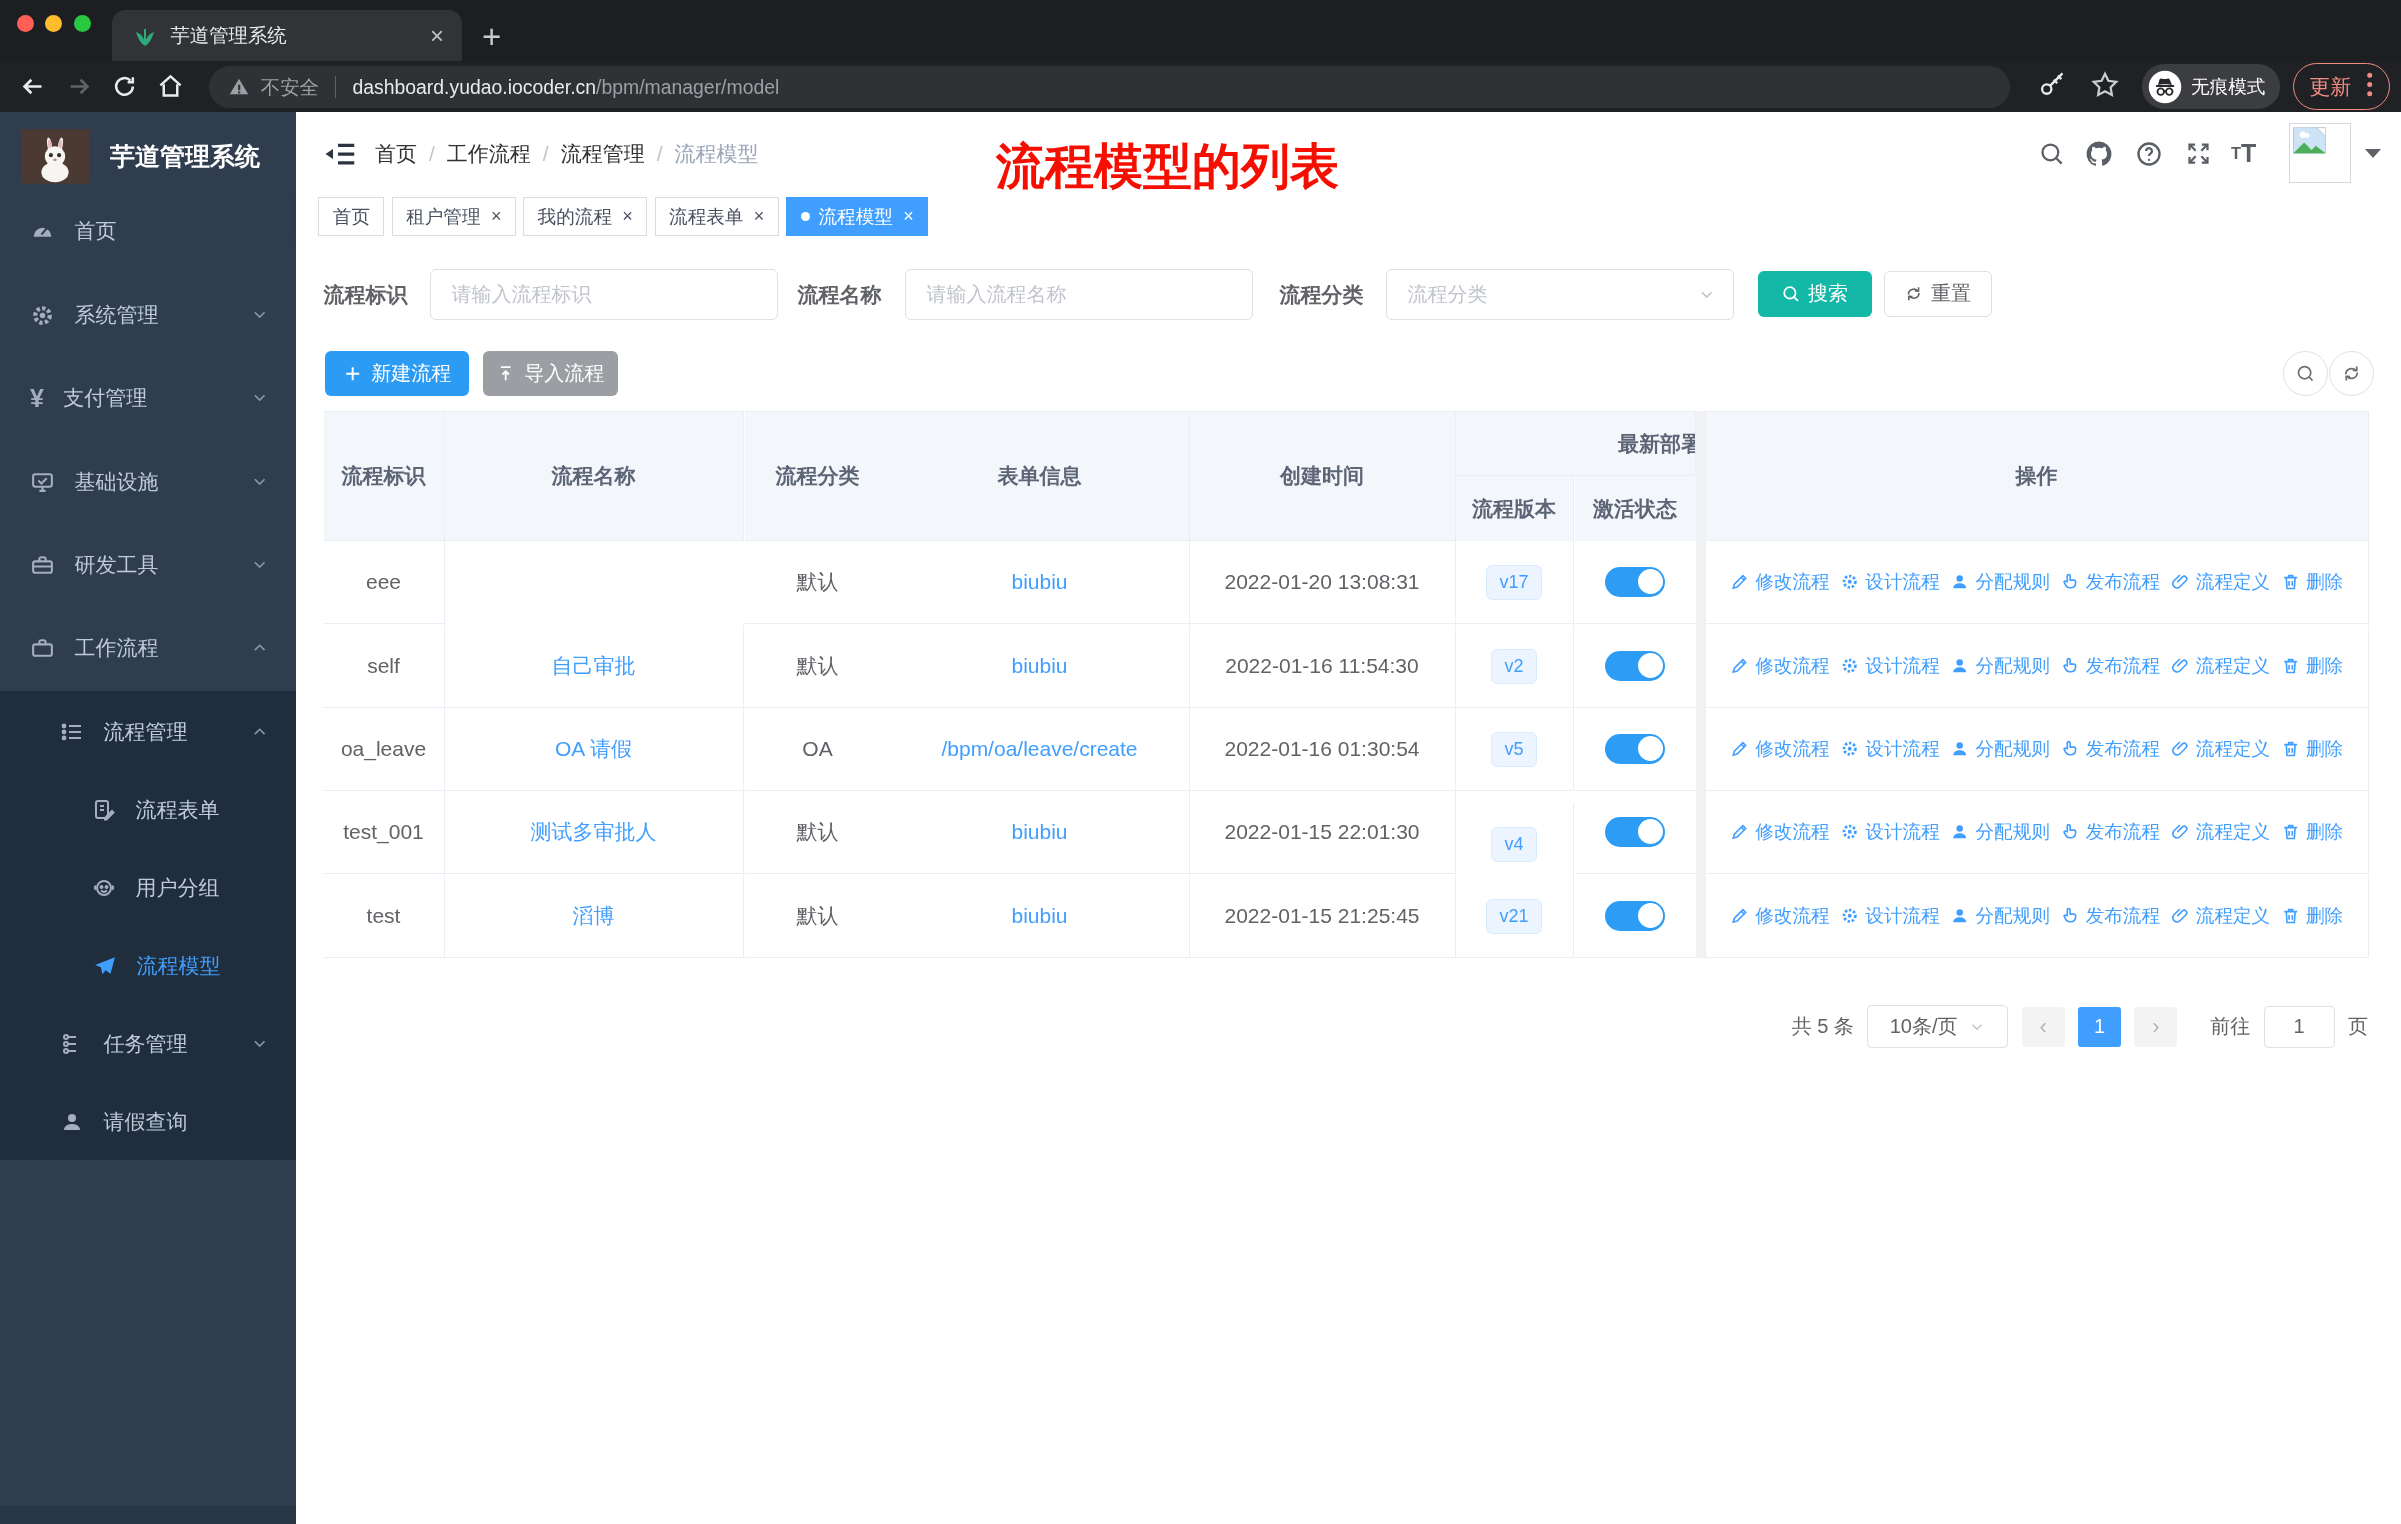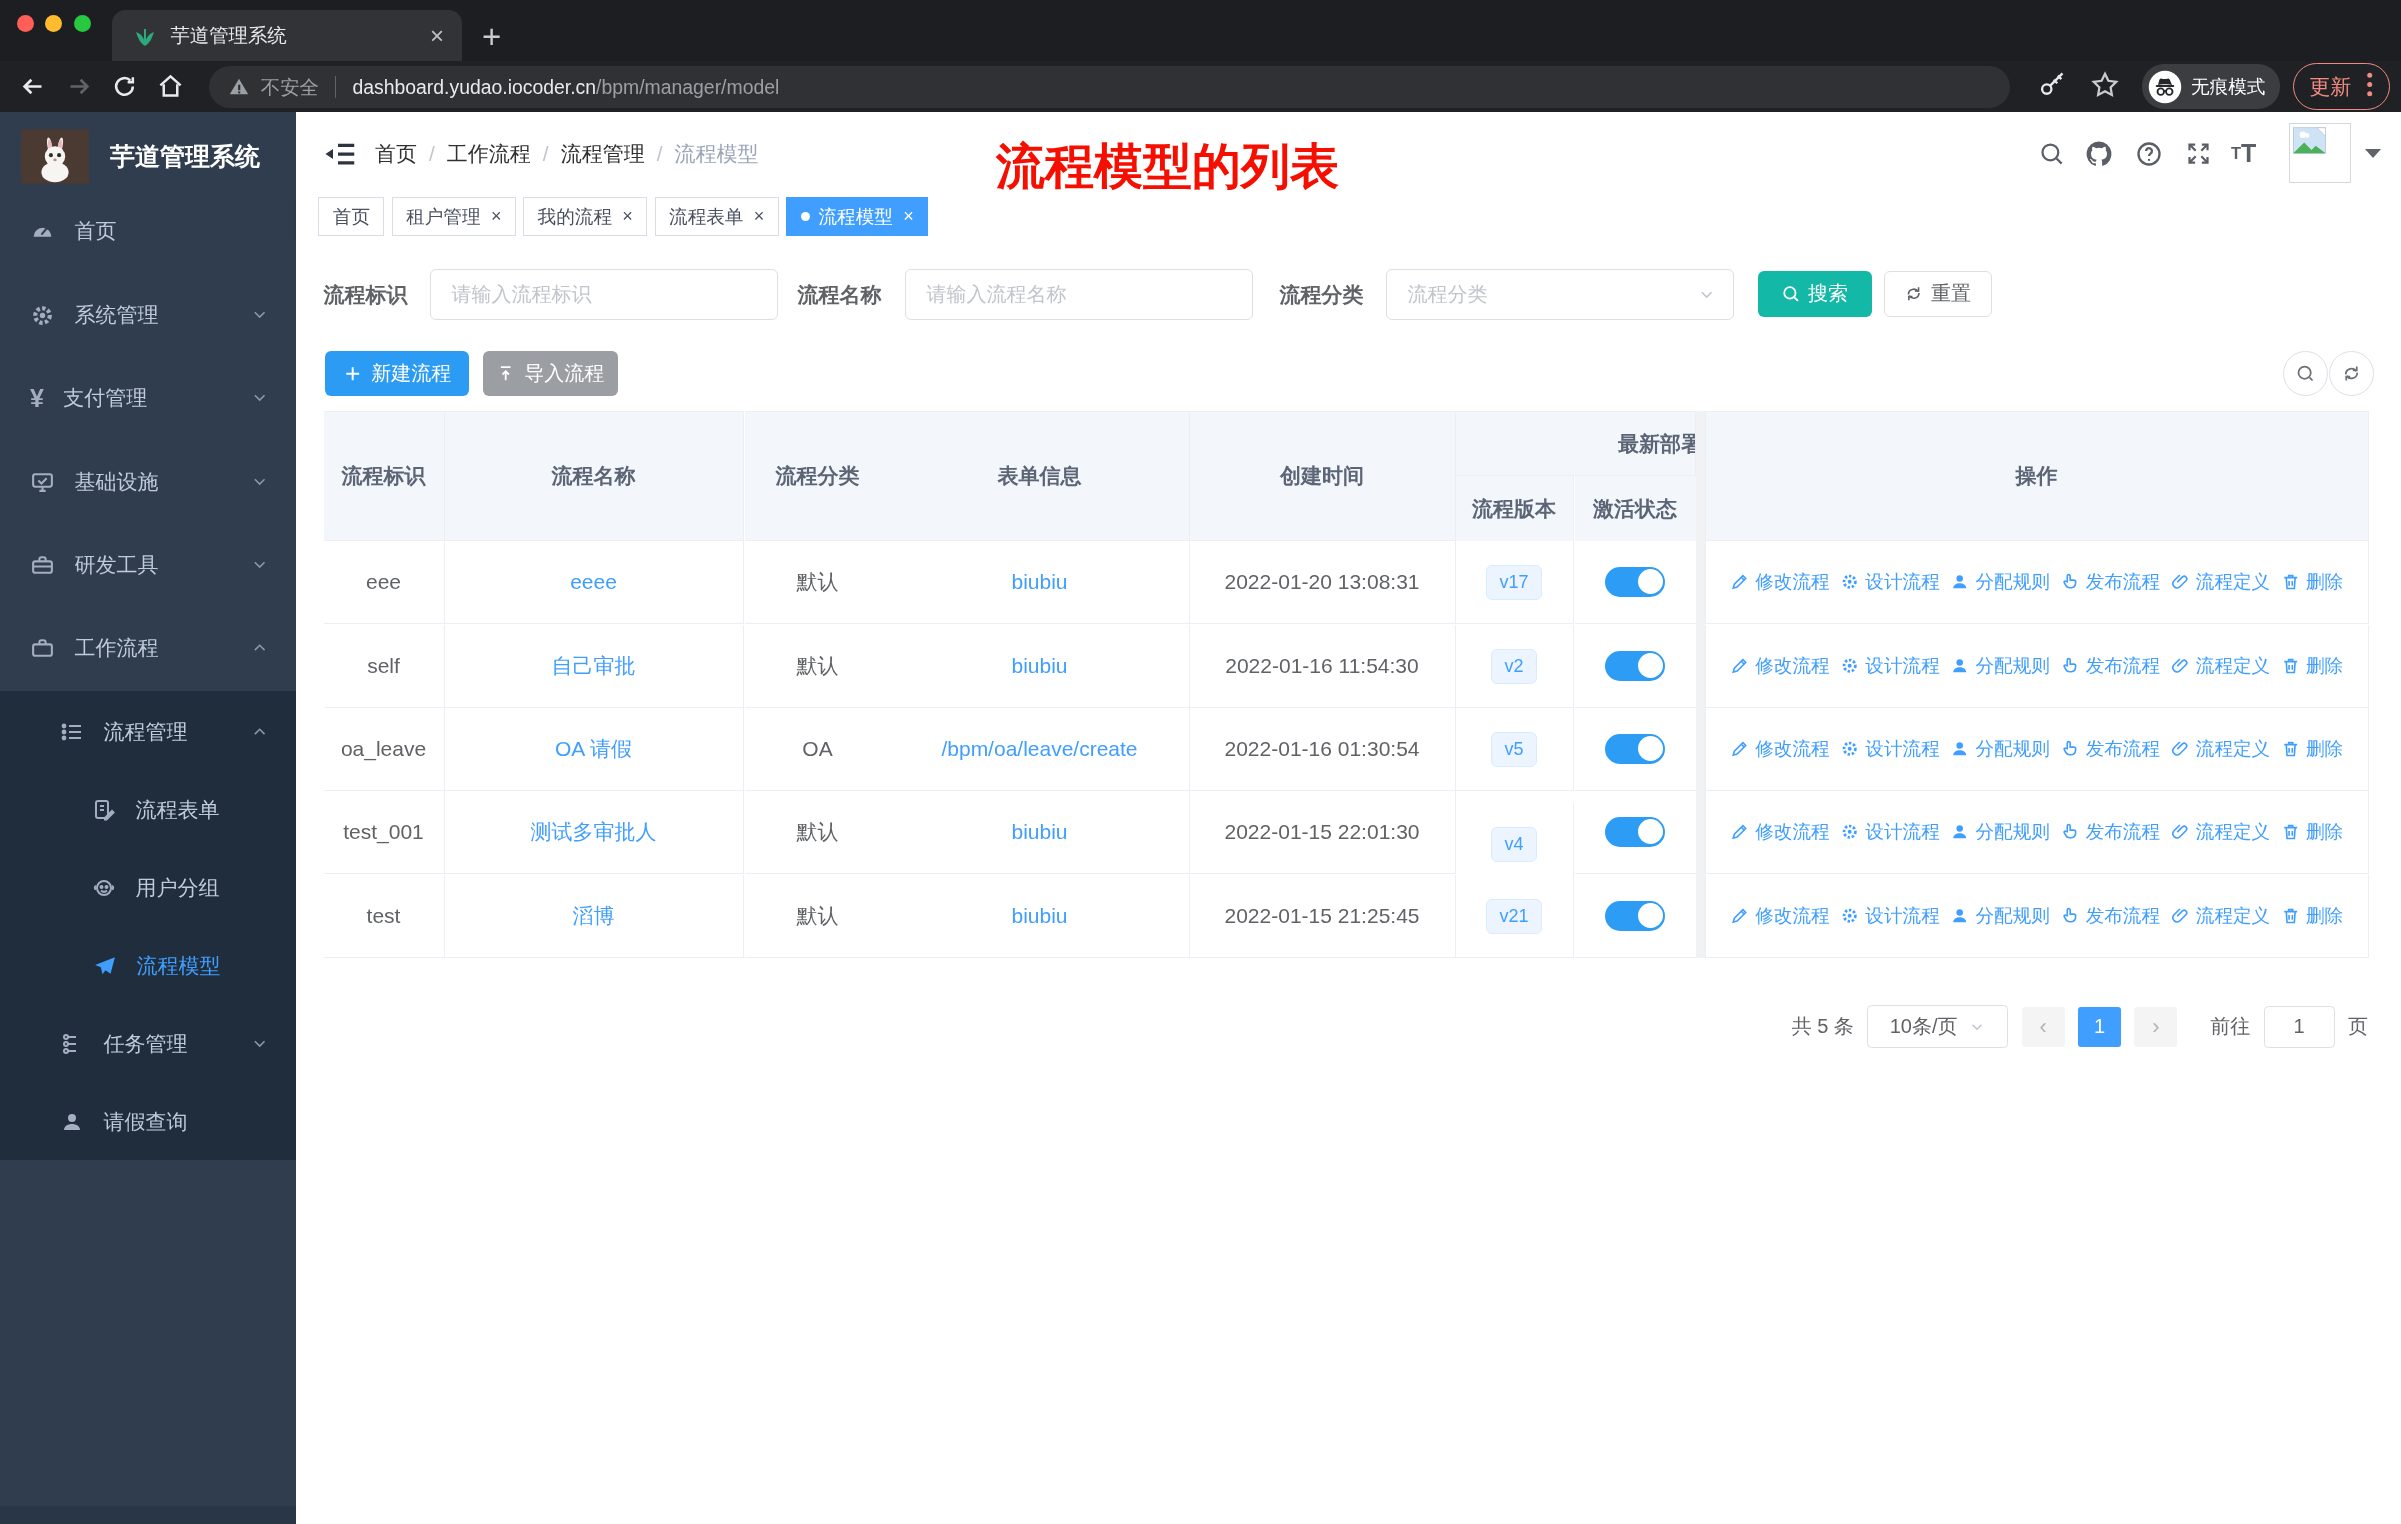--- a/index.html
+++ b/index.html
@@ -519,23 +519,20 @@
       <div class="hcell" style="left:866px;top:0;width:266px;height:130px;border-top:0.7px solid #ebeef5">创建时间</div>
       <div class="hcell" style="left:567px;top:0;width:299px;height:130px;border-top:0.7px solid #ebeef5">表单信息</div>
       <div class="hcell" style="left:1132px;top:0;width:240px;height:65px;border-top:0.7px solid #ebeef5;overflow:hidden;justify-content:flex-start">
         <div style="width:514px;text-align:center;flex:none">最新部署的流程定义</div>
       </div>
       <div class="hcell" style="left:1132px;top:65px;width:118px;height:66px">流程版本</div>
       <div class="hcell" style="left:1251px;top:65px;width:121px;height:66px;border-right:none">激活状态</div>
       <div class="abs" style="left:1372px;top:0;width:9px;height:547px;background:#f1f2f4"></div>
       <div class="hcell" style="left:1381px;top:0;width:664px;height:130px;border-top:0.7px solid #ebeef5;border-left:0.7px solid #ebeef5">操作</div>
       <div class="bcell" style="left:0;top:130px;width:121px;height:83px">eee</div>
-      <div class="bcell" style="left:121px;top:130px;width:299px;height:83px">
-        <span class="lnk">eeee</span>
-      </div>
       <div class="bcell" style="left:421px;top:130px;width:147px;height:83px">默认</div>
       <div class="bcell" style="left:567px;top:130px;width:299px;height:83px">
         <span class="lnk">biubiu</span>
       </div>
       <div class="bcell" style="left:866px;top:130px;width:266px;height:83px">2022-01-20 13:08:31</div>
       <div class="bcell" style="left:1132px;top:130px;width:118px;height:83px">
         <span class="vtag">v17</span>
       </div>
       <div class="bcell" style="left:1251px;top:130px;width:121px;height:83px;border-right:none">
         <span class="switch">

